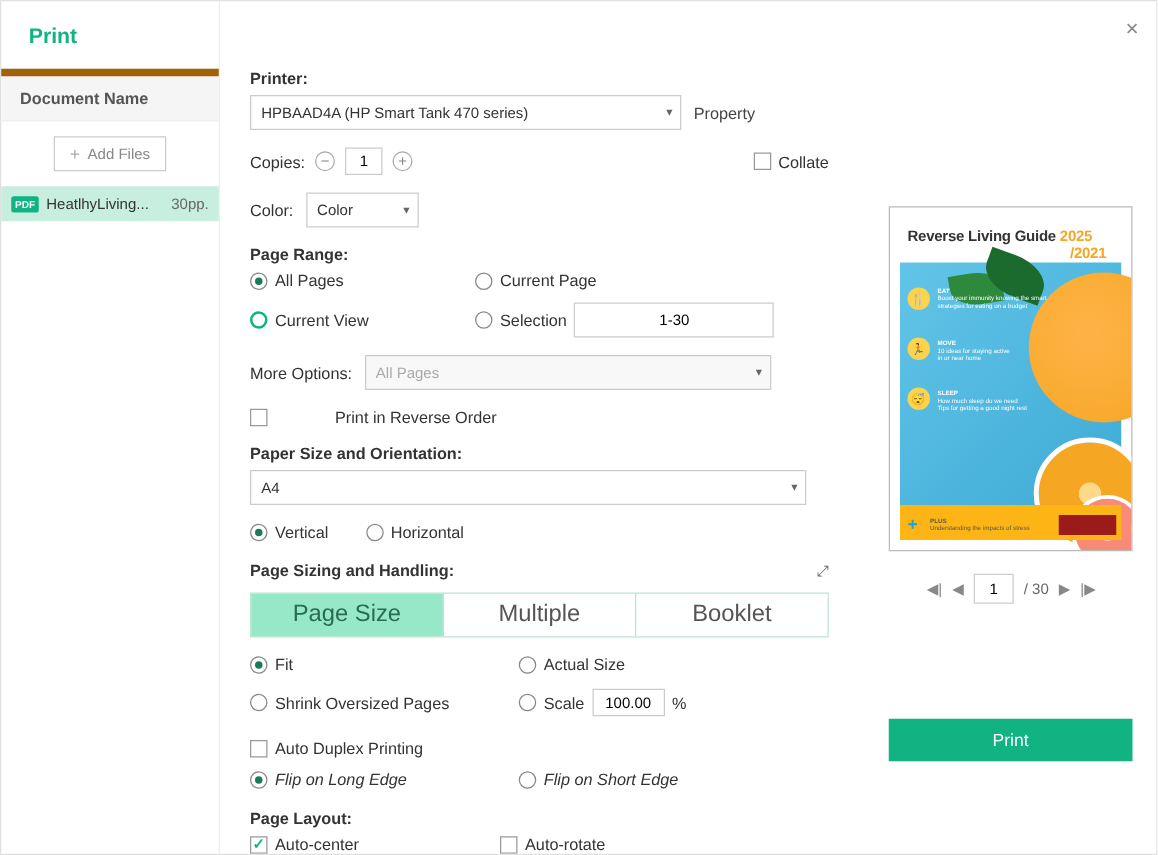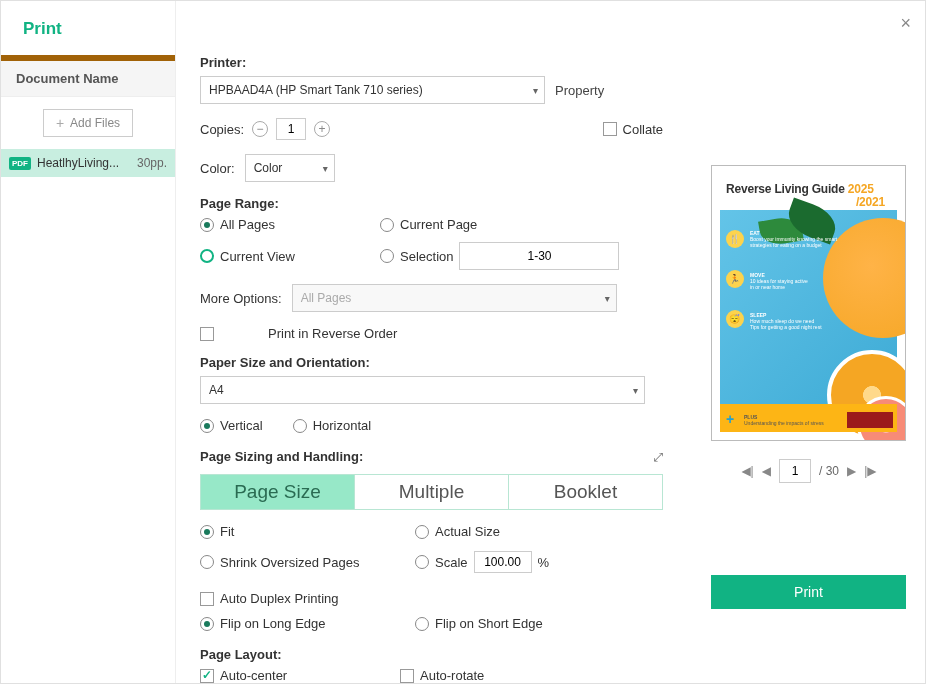--- a/index.html
+++ b/index.html
@@ -306,21 +306,21 @@
       <span class="file-pages">30pp.</span>
     </div>
   </div>
 
   <div class="center-col">
     <div class="title-spacer"></div>
 
     <div class="section-label">Printer:</div>
     <div class="row">
       <div class="select printer">
-        <span>HPBAAD4A (HP Smart Tank 710 series)</span>
+        <span>HPBAAD4A (HP Smart Tank 470 series)</span>
         <span class="caret">▾</span>
       </div>
       <span class="property-link">Property</span>
     </div>
 
     <div class="row" style="justify-content: space-between;">
       <div style="display:flex;align-items:center;gap:8px;">
         <span class="field-label">Copies:</span>
         <span class="spin-btn">−</span>
         <input class="copies-input" type="text" value="1" style="">
@@ -423,21 +423,21 @@
         </div>
         <input type="text" class="scale-input" value="100.00" style="">
         <span>%</span>
       </div>
     </div>
 
     <label class="check-row" style="margin-bottom:10px;">
       <span class="checkbox"></span>
       <span>Auto Duplex Printing</span>
     </label>
-    <div class="sizing-grid" style="margin-bottom:16px;">
+    <div class="sizing-grid" style="margin-bottom:16px;font-style:italic;">
       <div class="radio-row">
         <span class="radio selected"></span>
         <span>Flip on Long Edge</span>
       </div>
       <div class="radio-row">
         <span class="radio"></span>
         <span>Flip on Short Edge</span>
       </div>
     </div>
 

